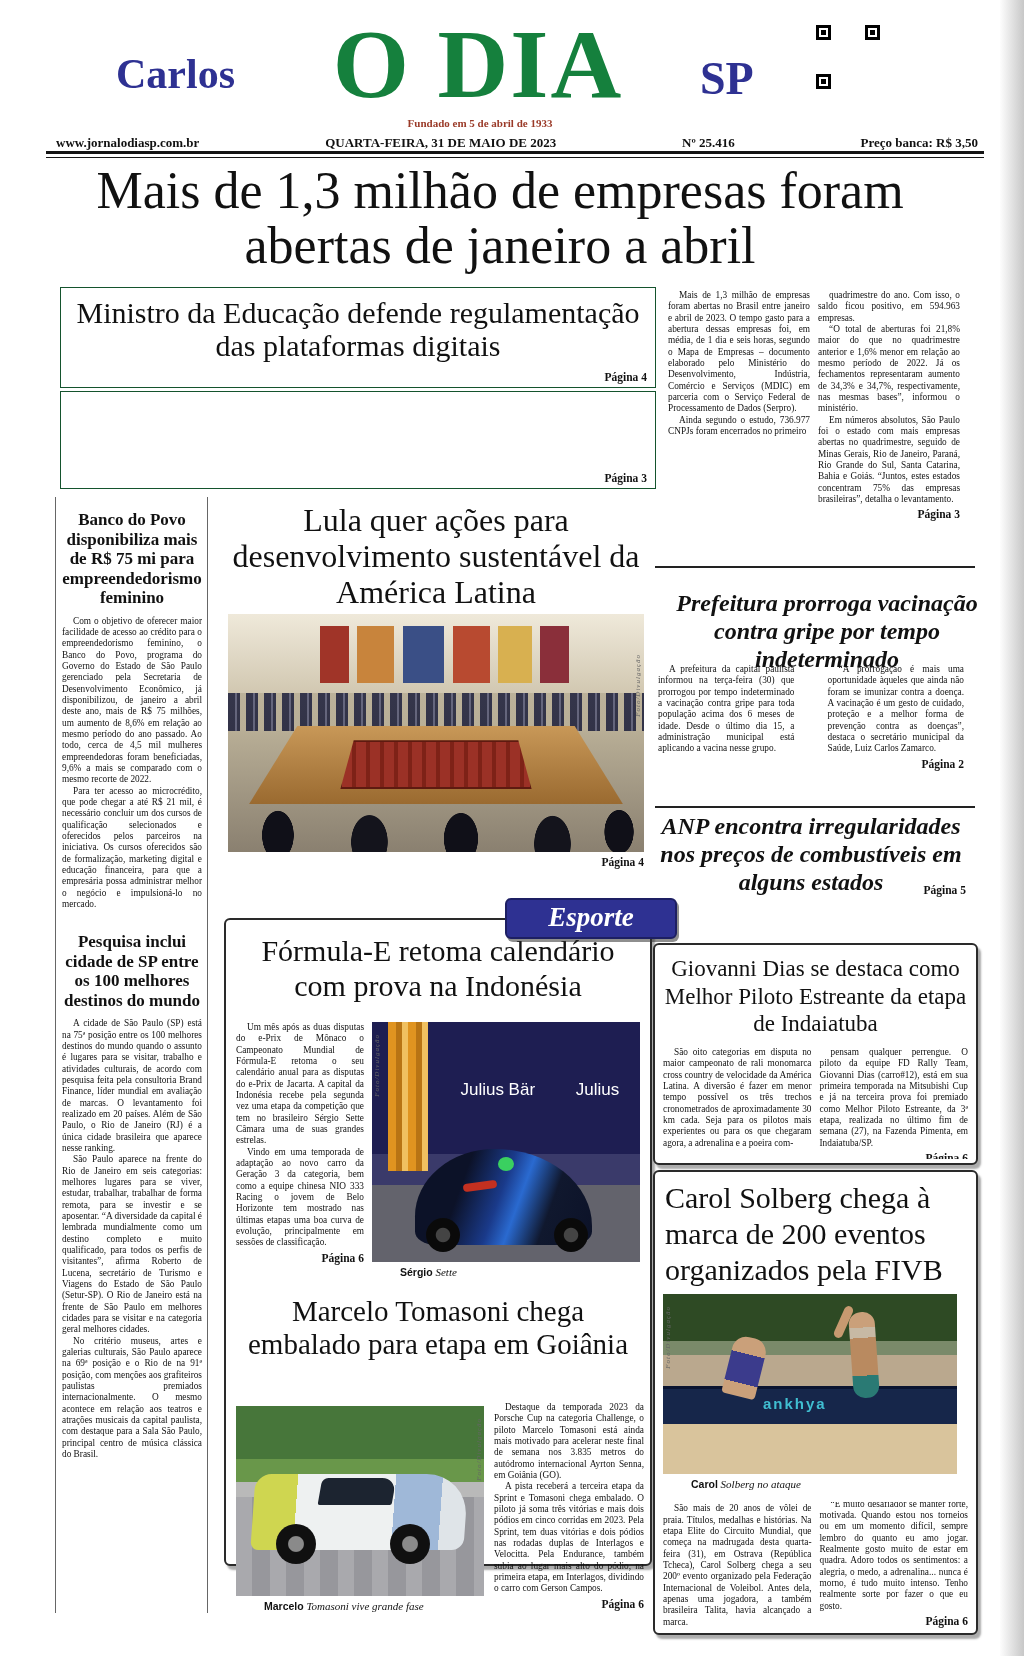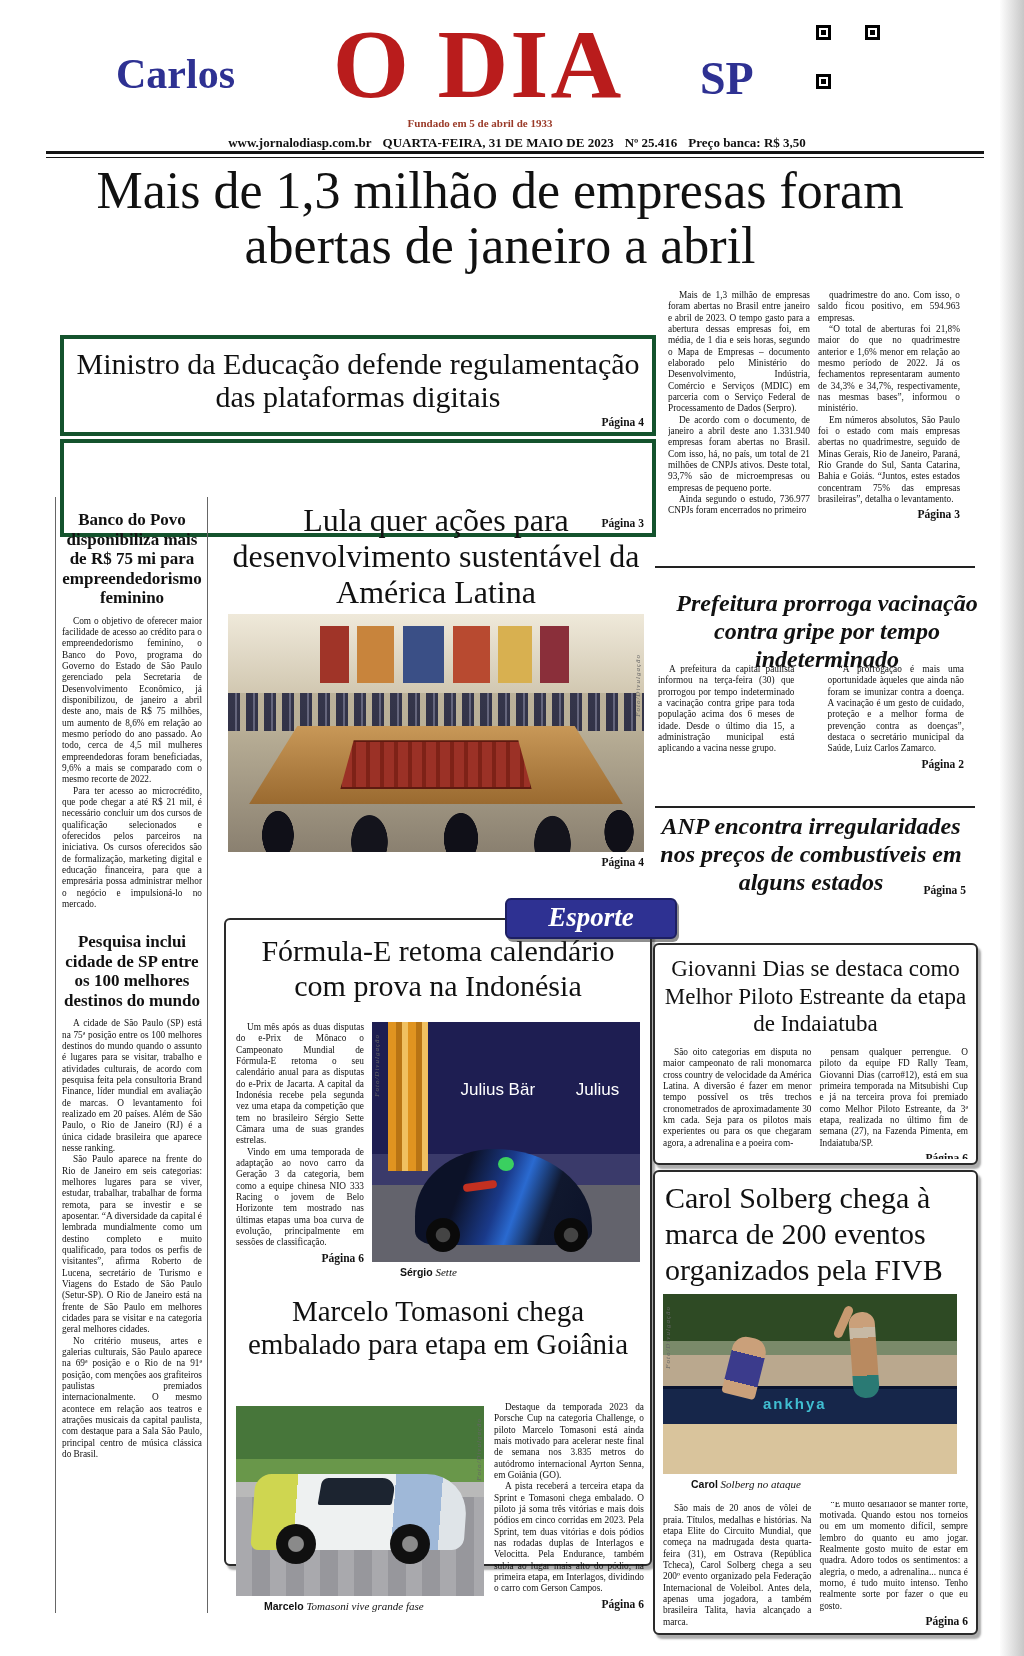--- a/index.html
+++ b/index.html
@@ -1,35 +1,35 @@
 <!DOCTYPE html>
 <html><head>
 <meta charset="utf-8">
 <style>
   html,body{margin:0;padding:0;background:#ffffff;}
   #page{position:relative;width:1024px;height:1656px;background:#fff;overflow:hidden;
         font-family:"Liberation Serif","DejaVu Serif",serif;color:#111;}
   .abs{position:absolute;}
   
   .mh-jornal{left:116px;top:50px;font-size:42px;font-weight:bold;color:#2e3192;}
-  .mh-title{left:258px;top:8px;width:440px;text-align:center;font-size:98px;font-weight:bold;color:#b91c1c;letter-spacing:2px;}
+  .mh-title{left:258px;top:8px;width:440px;text-align:center;font-size:98px;font-weight:bold;color:#15803d;letter-spacing:2px;}
   .mh-sp{left:700px;top:52px;font-size:46px;font-weight:bold;color:#2e3192;}
   .mh-founded{left:320px;top:117px;width:320px;text-align:center;font-size:11px;font-weight:bold;color:#9a3a28;}
-  .mh-info{left:56px;top:135px;width:922px;display:flex;justify-content:center;font-size:13px;font-weight:bold;gap:11px;}
+  .mh-info{left:56px;top:135px;width:922px;display:flex;justify-content:space-between;font-size:13px;font-weight:bold;gap:11px;}
   .mh-rule{left:46px;top:151px;width:938px;border-top:3px solid #151515;border-bottom:1px solid #151515;height:3px;}
   .qr{left:816px;top:25px;width:64px;height:64px;background-color:#fff;
       background-image:repeating-linear-gradient(0deg,#000 0 3px,#fff 3px 5px,#000 5px 7px,#fff 7px 11px),
                        repeating-linear-gradient(90deg,#000 0 3px,#fff 3px 6px,#000 6px 8px,#fff 8px 12px);
       background-blend-mode:screen;outline:2px solid #fff;}
   .qf{position:absolute;width:15px;height:15px;border:3px solid #000;background:#fff;box-sizing:border-box;}
   .qf i{position:absolute;inset:2px;background:#000;}
   .qf.tl{left:0;top:0}.qf.tr{right:0;top:0}.qf.bl{left:0;bottom:0}
   
   .hl-main{left:60px;top:163px;width:880px;text-align:center;font-size:52px;line-height:1.06;}
-  .hbox{left:60px;width:596px;border:4px solid #14532d;text-align:center;font-size:30px;line-height:1.1;padding-top:8px;box-sizing:border-box;margin-top:48px;}
+  .hbox{left:60px;width:596px;border:1px solid #14532d;text-align:center;font-size:30px;line-height:1.1;padding-top:8px;box-sizing:border-box;}
   .hbox .pg{position:absolute;right:8px;bottom:3px;font-size:11.5px;font-weight:bold;}
   .pgref{display:block;text-align:right;font-weight:bold;font-size:11.5px;margin-top:2px;}
   .pg-abs{font-size:11.5px;font-weight:bold;}
   
   .bt{font-size:9.3px;line-height:1.22;text-align:justify;}
   .bt p{margin:0;text-indent:11px;}
   .cols{display:flex;gap:8px;overflow:hidden;}
   .cols .c{flex:1;}
   .vrule{width:1px;background:#666;}
   .hrule{height:2px;background:#222;}
@@ -137,21 +137,20 @@
     <span>Ministro da Educação defende regulamentação das plataformas digitais</span>
     <span class="pg">Página 4</span>
   </div>
   <div class="abs hbox" style="top:391px;height:98px;">
     <span class="pg">Página 3</span>
   </div>
 
   <div class="abs cols bt" style="left:668px;top:290px;width:292px;height:276px;">
     <div class="c">
       <p>Mais de 1,3 milhão de empresas foram abertas no Brasil entre janeiro e abril de 2023. O tempo gasto para a abertura dessas empresas foi, em média, de 1 dia e seis horas, segundo o Mapa de Empresas – documento elaborado pelo Ministério do Desenvolvimento, Indústria, Comércio e Serviços (MDIC) em parceria com o Serviço Federal de Processamento de Dados (Serpro).</p>
-      <p>De acordo com o documento, de janeiro a abril deste ano 1.331.940 empresas foram abertas no Brasil. Com isso, há, no país, um total de 21 milhões de CNPJs ativos. Deste total, 93,7% são de microempresas ou empresas de pequeno porte.</p>
       <p>Ainda segundo o estudo, 736.977 CNPJs foram encerrados no primeiro</p>
     </div>
     <div class="c">
       <p>quadrimestre do ano. Com isso, o saldo ficou positivo, em 594.963 empresas.</p>
       <p>“O total de aberturas foi 21,8% maior do que no quadrimestre anterior e 1,6% menor em relação ao mesmo período de 2022. Já os fechamentos representaram aumento de 34,3% e 34,7%, respectivamente, nas mesmas bases”, informou o ministério.</p>
       <p>Em números absolutos, São Paulo foi o estado com mais empresas abertas no quadrimestre, seguido de Minas Gerais, Rio de Janeiro, Paraná, Rio Grande do Sul, Santa Catarina, Bahia e Goiás. “Juntos, estes estados concentram 75% das empresas brasileiras”, detalha o levantamento.</p>
       <span class="pgref">Página 3</span>
     </div>
   </div>
 

